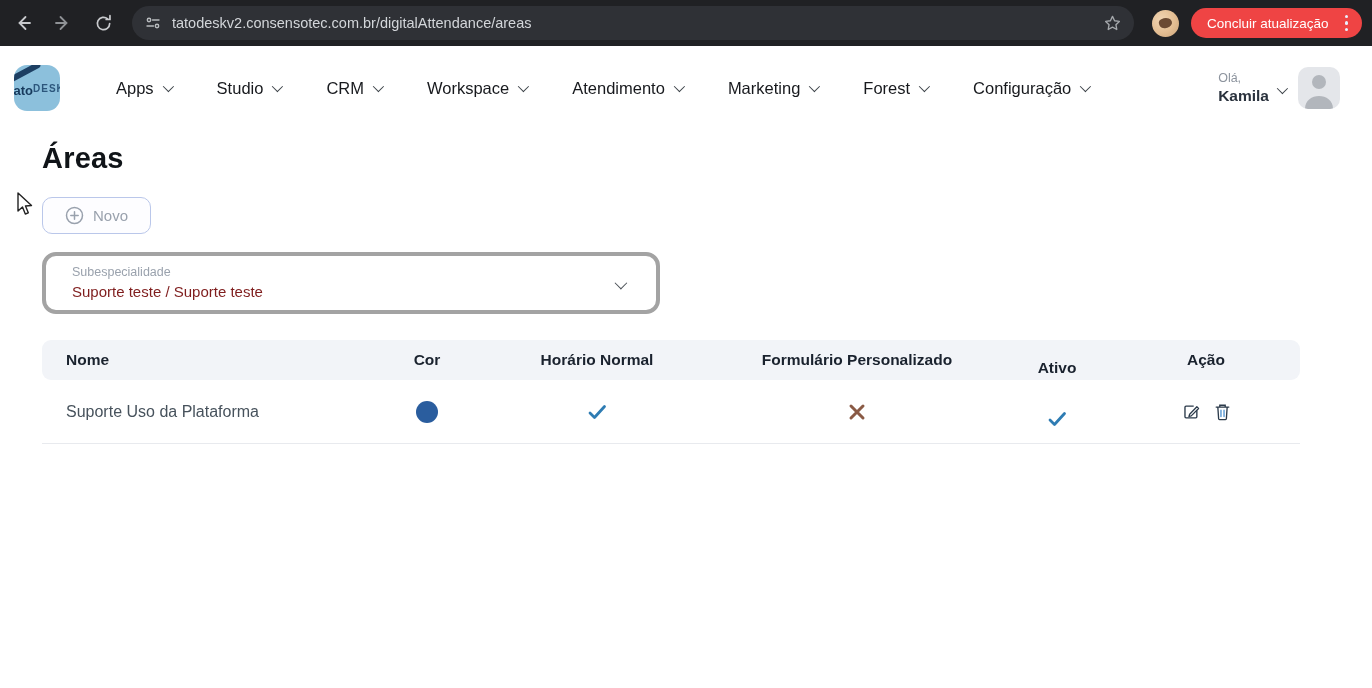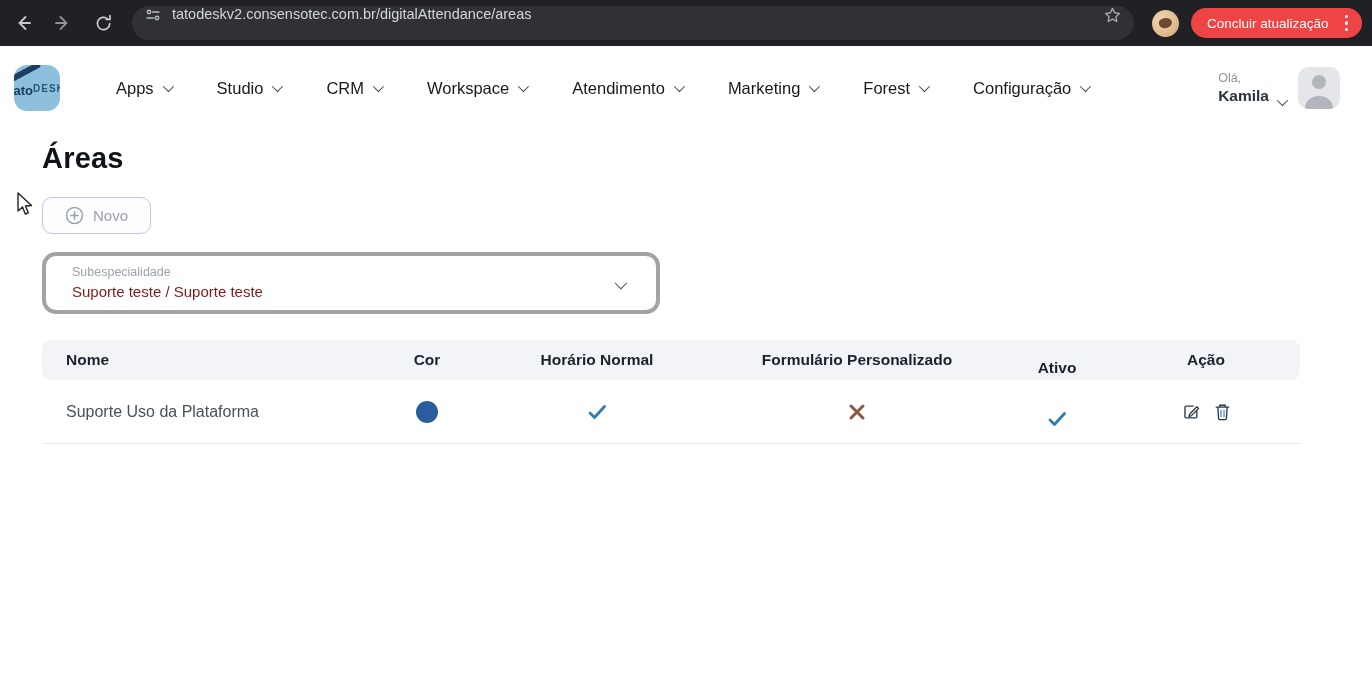--- a/index.html
+++ b/index.html
@@ -17,21 +17,21 @@
     display:flex; align-items:center;
     padding:0 10px 0 6px; gap:6px;
   }
   .tb-btn {
     width:34px; height:34px; border-radius:50%;
     display:flex; align-items:center; justify-content:center;
     flex:0 0 auto;
   }
   .omnibox {
     flex:1 1 auto; height:34px; background:#2f3136;
-    border-radius:17px; display:flex; align-items:flex-start;
+    border-radius:17px; display:flex; align-items:center;
     padding:0 12px; margin:0 6px; min-width:0;
   }
   .omnibox .url {
     color:#d3d6da; font-size:14.5px; margin-left:10px;
     flex:1 1 auto; white-space:nowrap; overflow:hidden;
   }
   .avatar-chrome {
     width:27px; height:27px; border-radius:50%; flex:0 0 auto;
     background: radial-gradient(circle at 35% 35%, #f0d4b2 0%, #e3bd92 55%, #caa379 100%);
     position:relative; overflow:hidden; margin:0 6px;
@@ -71,21 +71,21 @@
     font-size:16.5px; font-weight:500; color:#17191d; cursor:pointer; white-space:nowrap;
   }
   .chev {
     display:inline-block; width:8px; height:8px;
     border-right:1.6px solid #3c4248; border-bottom:1.6px solid #3c4248;
     transform:rotate(45deg) translateY(-2px);
   }
   .nav-right { margin-left:auto; display:flex; align-items:center; gap:13px; }
   .greet { text-align:left; line-height:1.25; }
   .greet .ola { color:#8d949e; font-size:12.5px; }
-  .greet .who { color:#2a323d; font-size:15.5px; font-weight:bold; display:flex; align-items:flex-end; gap:8px;}
+  .greet .who { color:#2a323d; font-size:15.5px; font-weight:bold; display:flex; align-items:flex-start; gap:8px;}
   .avatar-user {
     width:42px; height:42px; border-radius:10px; background:#e4e6ea;
     display:flex; align-items:flex-end; justify-content:center; overflow:hidden;
   }
 
   
   .content { padding:0 42px; }
   .page-title { margin-top:30px; font-size:29px; font-weight:bold; color:#101418; letter-spacing:.2px; }
   .btn-novo {
     margin-top:22px; height:37px; padding:16px 22px;

